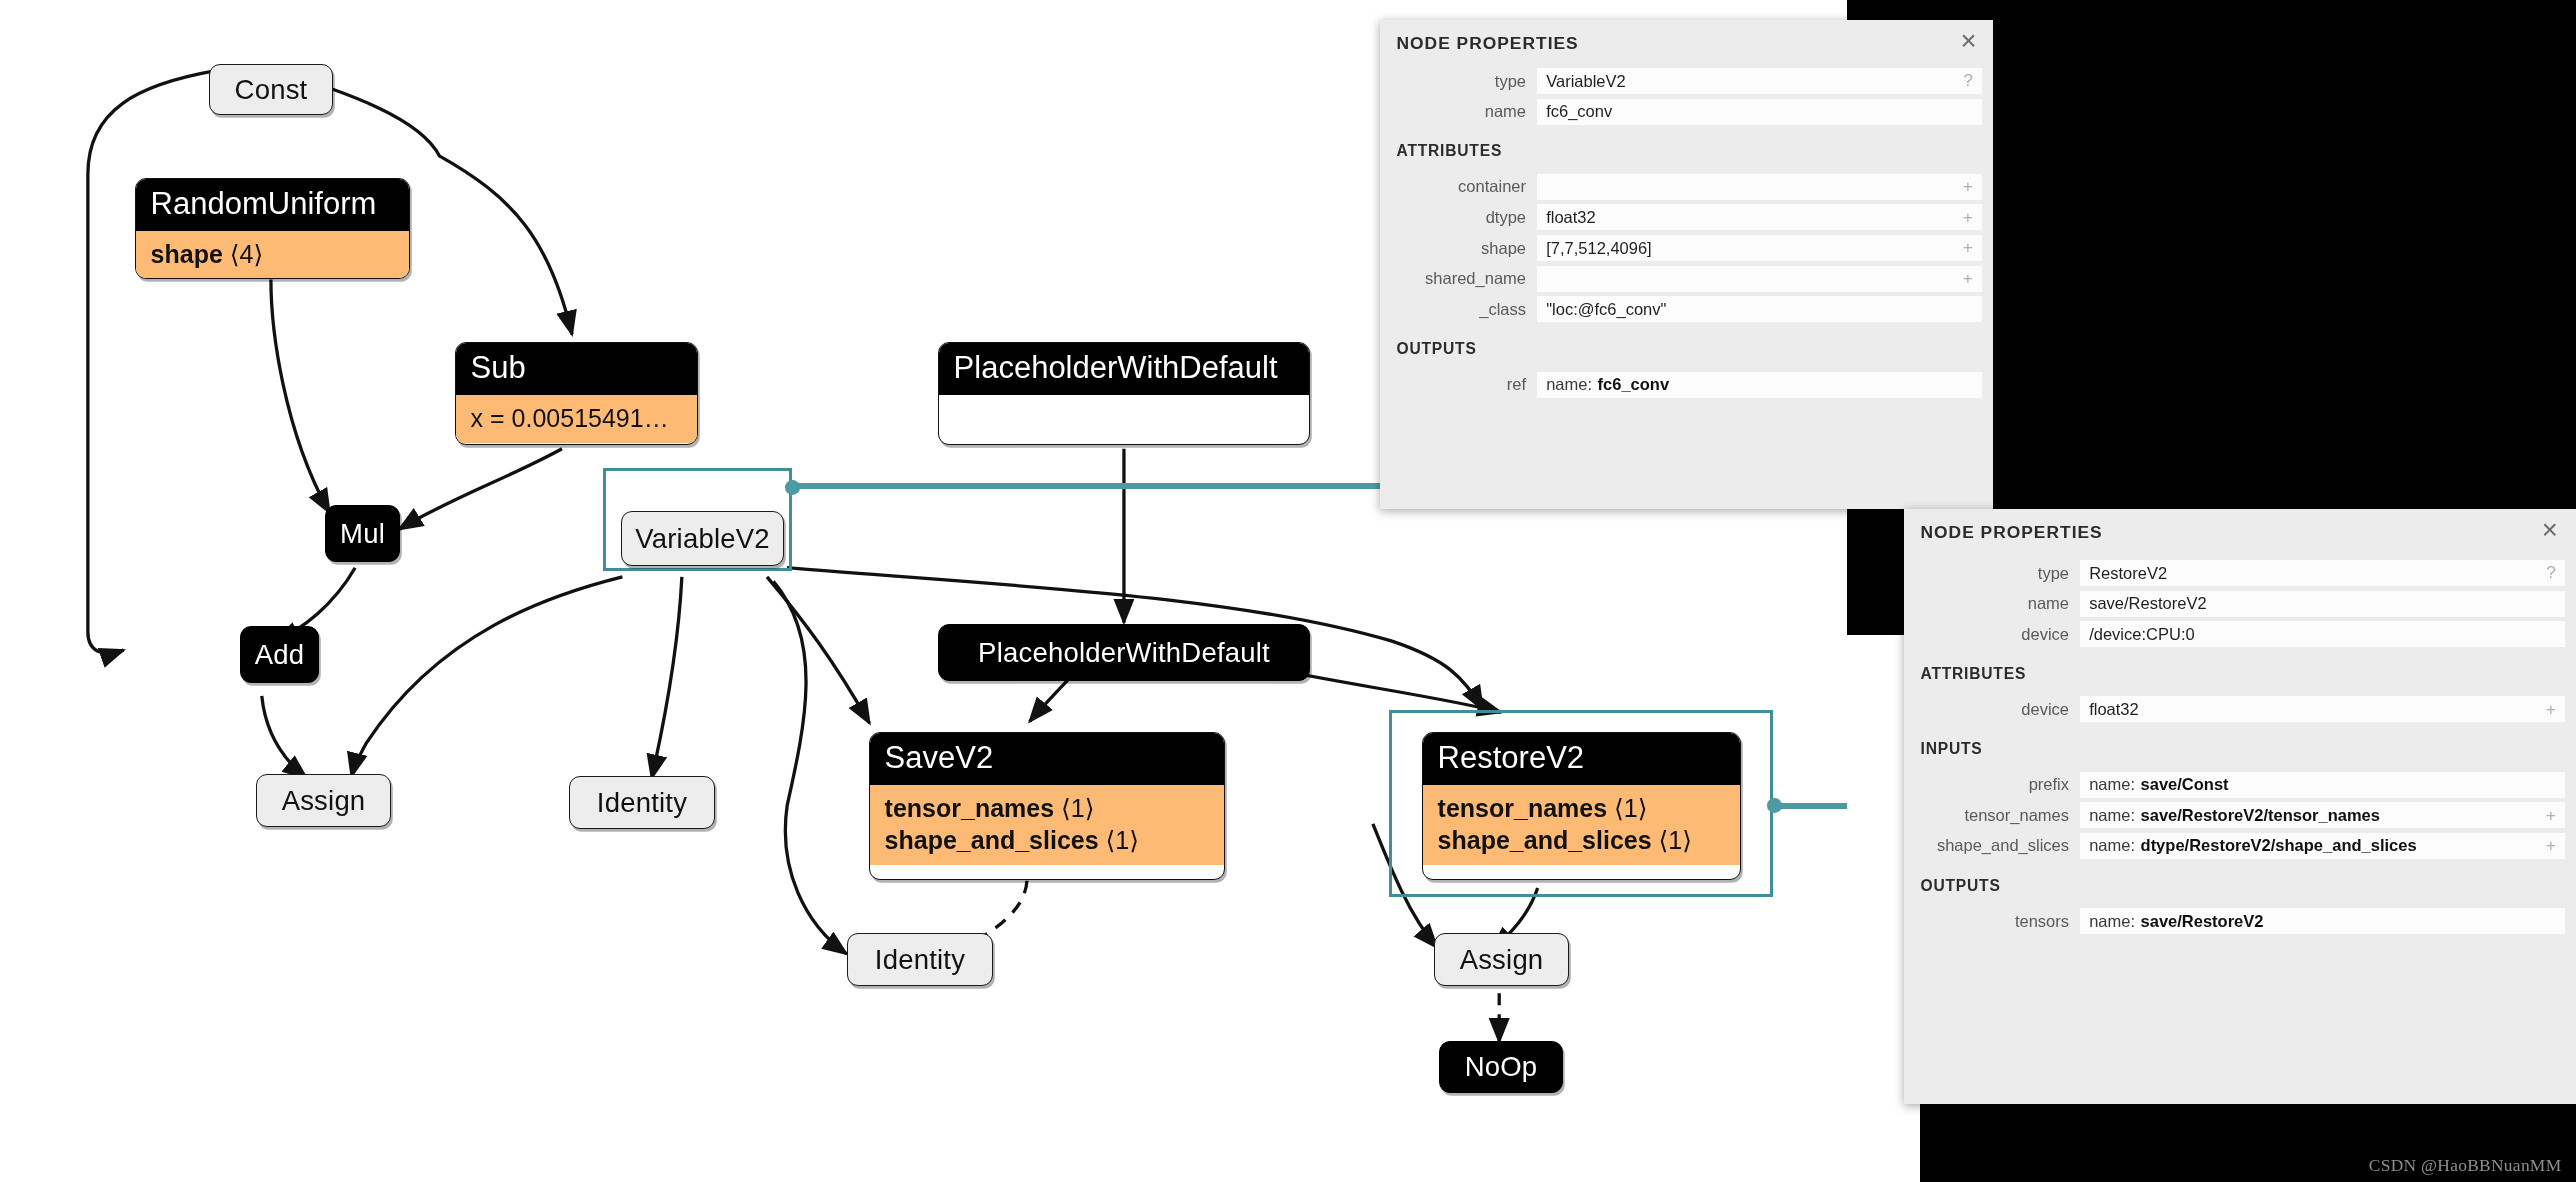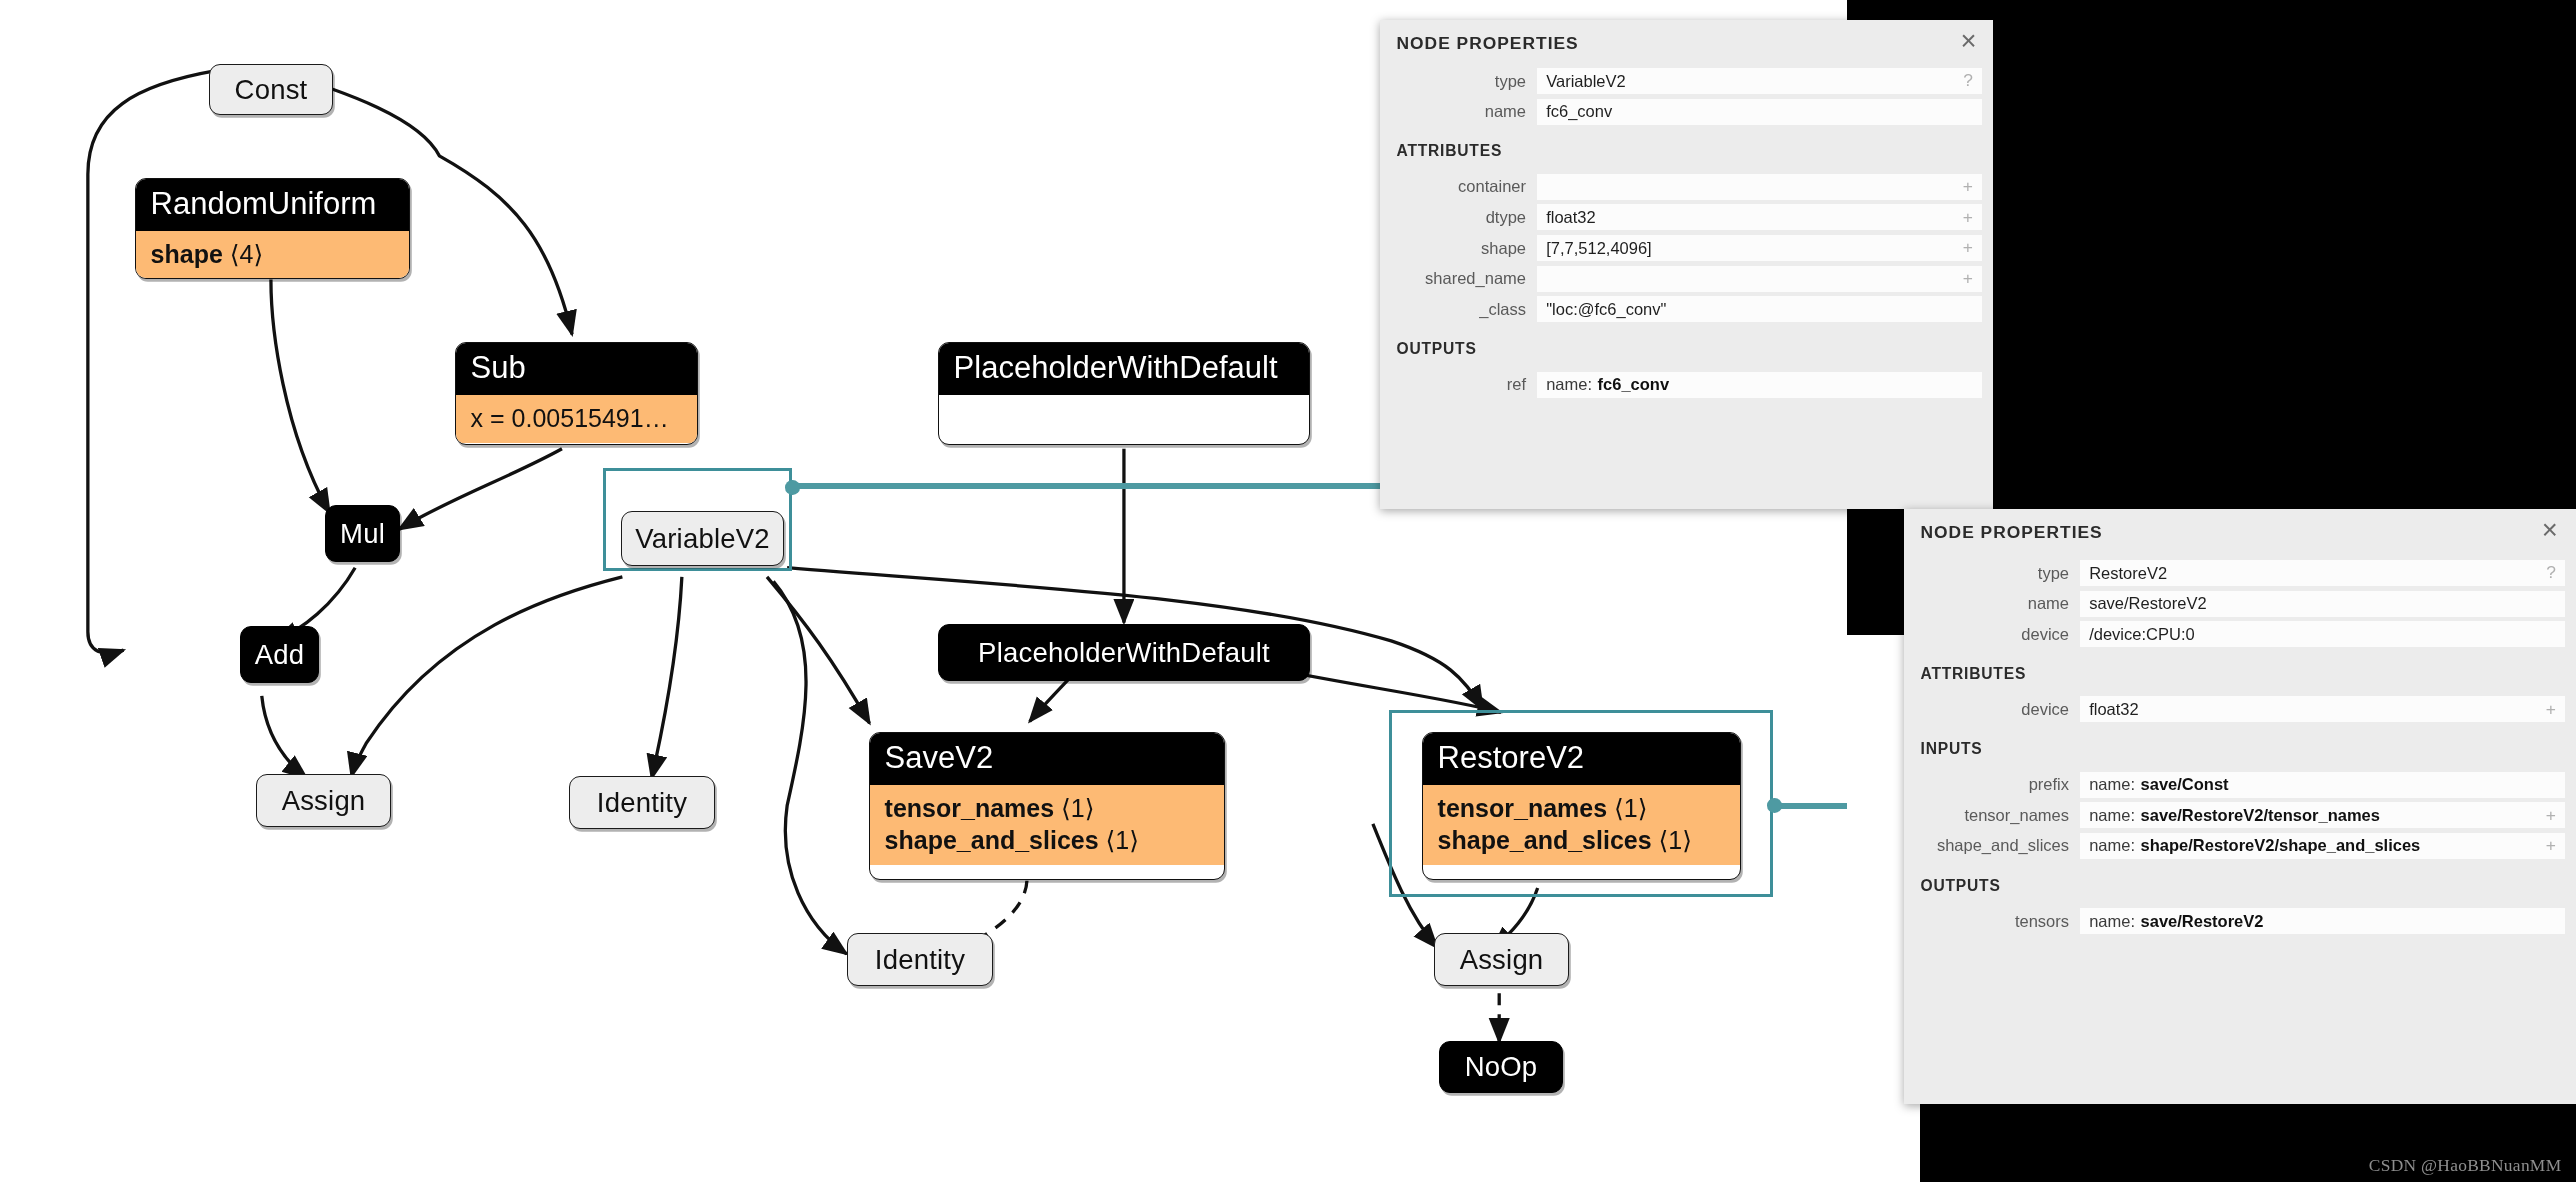--- a/index.html
+++ b/index.html
@@ -366,21 +366,21 @@
         <div class="np-field">
           <span class="pfx">name:</span>
           <span class="bold">save/RestoreV2/tensor_names</span>
           <span class="np-affix">+</span>
         </div>
       </div>
       <div class="np-row">
         <div class="np-label" style="width:165px;">shape_and_slices</div>
         <div class="np-field">
           <span class="pfx">name:</span>
-          <span class="bold">shape/RestoreV2/shape_and_slices</span>
+          <span class="bold">dtype/RestoreV2/shape_and_slices</span>
           <span class="np-affix">+</span>
         </div>
       </div>
 
       <div class="np-sect">OUTPUTS</div>
       <div class="np-gap"></div>
 
       <div class="np-row">
         <div class="np-label" style="width:165px;">tensors</div>
         <div class="np-field">

